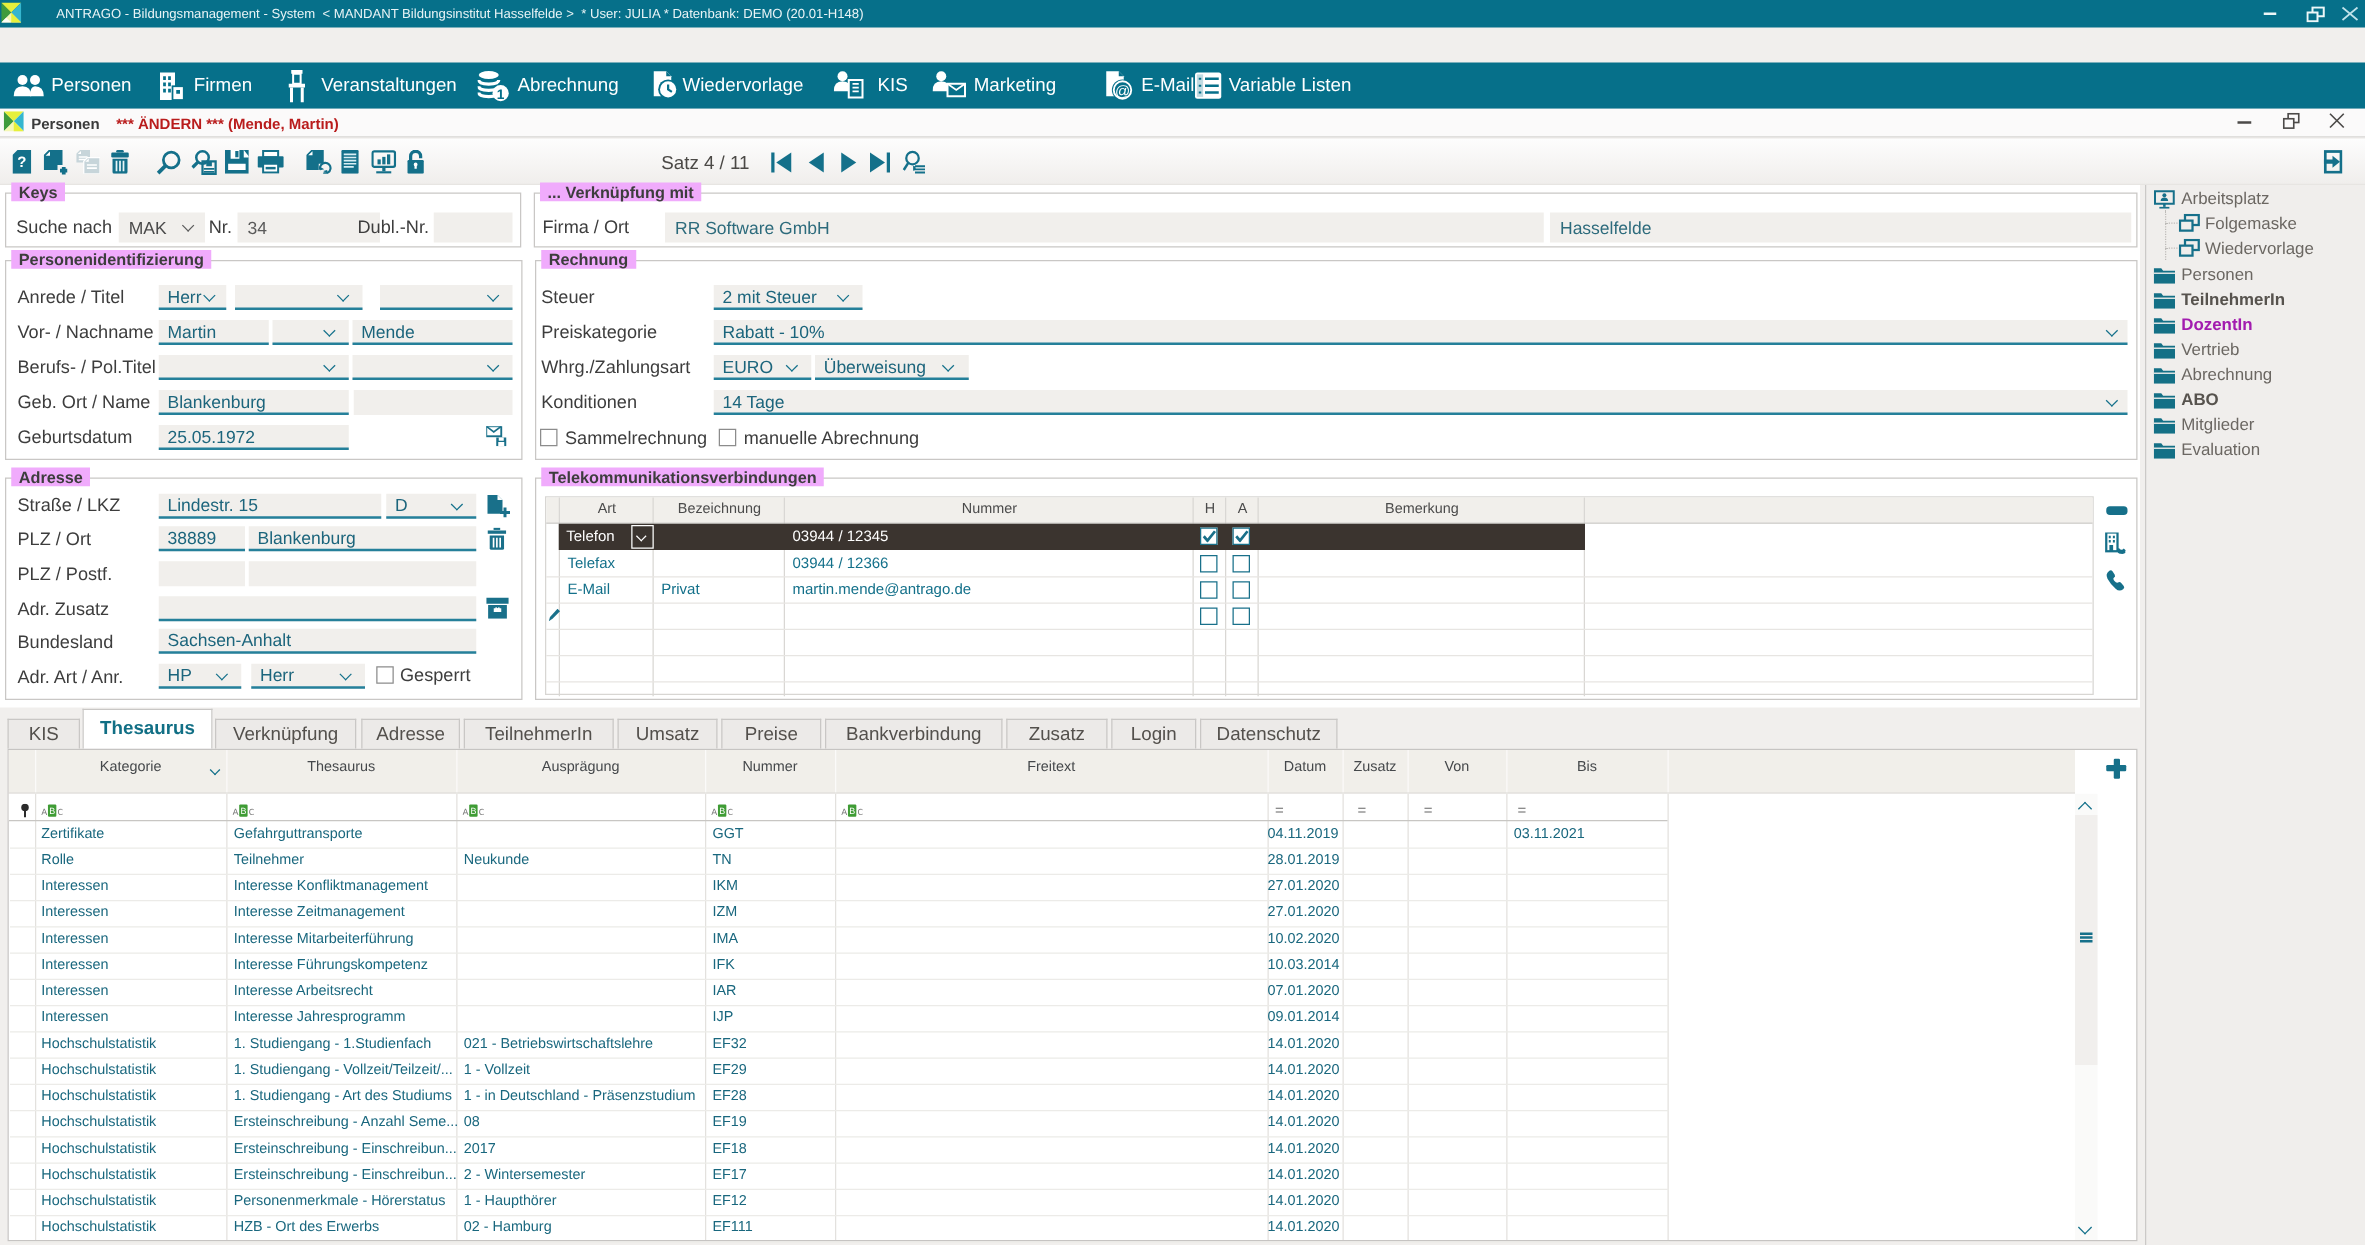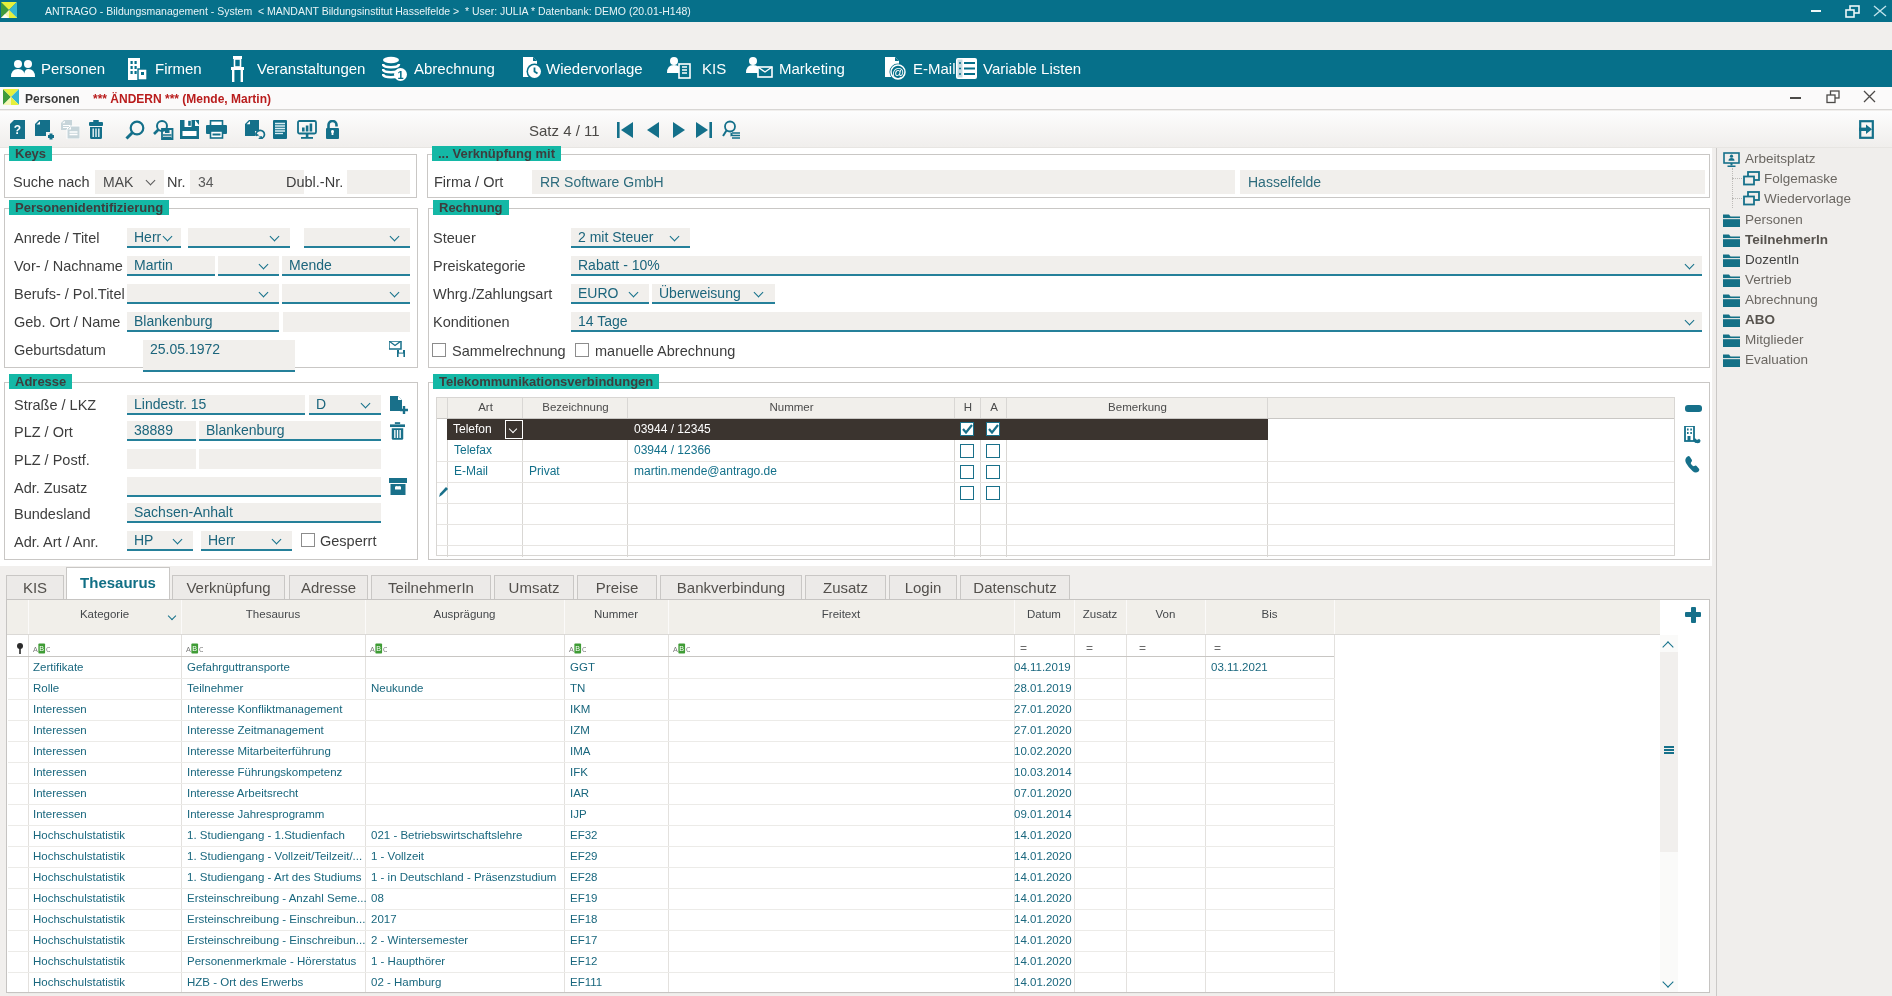--- a/index.html
+++ b/index.html
@@ -3,21 +3,21 @@
 <style>
 *{margin:0;padding:0;box-sizing:border-box;}
 html,body{width:1892px;height:996px;overflow:hidden;background:#f1efed;font-family:"Liberation Sans",sans-serif;}
 .abs{position:absolute;}
 #page{position:relative;width:1892px;height:996px;}
 .teal{color:#13708a;}
 .fld{position:absolute;background:#f1efec;border-bottom:2px solid #25809a;color:#1c657c;font-size:14px;line-height:18px;padding-left:7px;}
 .fldp{position:absolute;background:#f1efec;color:#2d6b7c;font-size:14px;padding-left:8px;}
 .lbl{position:absolute;color:#3d3d3d;font-size:14.5px;white-space:nowrap;}
 .grp{position:absolute;border:1px solid #c9c7c5;}
-.grp>.cap{position:absolute;top:-9px;left:4px;background:#14b8a6;padding:0 6px;font-weight:bold;font-size:13px;color:#3d3d3d;white-space:nowrap;}
+.grp>.cap{position:absolute;top:-9px;left:4px;background:#f0abfc;padding:0 6px;font-weight:bold;font-size:13px;color:#3d3d3d;white-space:nowrap;}
 .chev{position:absolute;width:8px;height:8px;border-right:1.7px solid #13708a;border-bottom:1.7px solid #13708a;transform:rotate(45deg);}
 .cb{position:absolute;width:14px;height:14px;background:#fff;border:1px solid #8c8c8c;}
 .tab{position:absolute;top:10px;height:24px;line-height:23px;text-align:center;background:#eceae8;border:1px solid #c9c7c5;border-bottom:none;font-size:15px;}
 .tabact{background:#fff;color:#116f85;font-weight:bold;top:2px;height:32px;line-height:30px;}
 .hdt{font-size:11.5px;color:#45484b;}
 .vln{position:absolute;top:35px;width:1px;height:357px;background:#e3e1de;}
 .eqs{position:absolute;top:41px;font-size:12px;color:#6a6a6a;}
 .dtx{font-size:11.5px;color:#19677e;white-space:nowrap;}
 
 </style></head>
@@ -294,21 +294,21 @@
   <span class="abs" style="left:28px;top:64px;color:#6b6762;">Personen</span>
   <svg class="abs" style="left:6px;top:85px" width="17" height="14" viewBox="0 0 17 14">
         <path d="M0,1.5 h6 l1.5,2 h9.5 v10.5 h-17z" fill="#147086"></path>
         <rect x="0" y="5" width="17" height="1.2" fill="#f0eeec" opacity="0.9"></rect>
       </svg>
   <span class="abs" style="left:28px;top:84px;font-weight:bold;color:#57534e;">TeilnehmerIn</span>
   <svg class="abs" style="left:6px;top:105px" width="17" height="14" viewBox="0 0 17 14">
         <path d="M0,1.5 h6 l1.5,2 h9.5 v10.5 h-17z" fill="#147086"></path>
         <rect x="0" y="5" width="17" height="1.2" fill="#f0eeec" opacity="0.9"></rect>
       </svg>
-  <span class="abs" style="left:28px;top:104px;font-weight:normal;color:#404040;">DozentIn</span>
+  <span class="abs" style="left:28px;top:104px;font-weight:bold;color:#a21caf;">DozentIn</span>
   <svg class="abs" style="left:6px;top:125px" width="17" height="14" viewBox="0 0 17 14">
         <path d="M0,1.5 h6 l1.5,2 h9.5 v10.5 h-17z" fill="#147086"></path>
         <rect x="0" y="5" width="17" height="1.2" fill="#f0eeec" opacity="0.9"></rect>
       </svg>
   <span class="abs" style="left:28px;top:124px;color:#6b6762;">Vertrieb</span>
   <svg class="abs" style="left:6px;top:145px" width="17" height="14" viewBox="0 0 17 14">
         <path d="M0,1.5 h6 l1.5,2 h9.5 v10.5 h-17z" fill="#147086"></path>
         <rect x="0" y="5" width="17" height="1.2" fill="#f0eeec" opacity="0.9"></rect>
       </svg>
   <span class="abs" style="left:28px;top:144px;color:#6b6762;">Abrechnung</span>
@@ -375,21 +375,21 @@
 <div class="fld" style="left:127px;top:256px;width:88px;height:20px;">Martin</div>
 <div class="fld" style="left:218px;top:256px;width:61px;height:20px;"></div>
     <div class="chev" style="left:260px;top:261px;width:7px;height:7px;"></div>
 <div class="fld" style="left:282px;top:256px;width:128px;height:20px;">Mende</div>
 <div class="fld" style="left:127px;top:284px;width:152px;height:20px;"></div>
     <div class="chev" style="left:260px;top:289px;width:7px;height:7px;"></div>
 <div class="fld" style="left:282px;top:284px;width:128px;height:20px;"></div>
     <div class="chev" style="left:391px;top:289px;width:7px;height:7px;"></div>
 <div class="fld" style="left:127px;top:312px;width:152px;height:20px;">Blankenburg</div>
 <div class="fldp" style="left:283px;top:312px;width:127px;height:20px;"></div>
-<div class="fld" style="left:127px;top:340px;width:152px;height:32px;margin-left:16px;">25.05.1972</div>
+<div class="fld" style="left:127px;top:340px;width:152px;height:20px;">25.05.1972</div>
 <svg class="abs" style="left:389px;top:341px" width="17" height="16" viewBox="0 0 17 16">
       <rect x="0" y="0" width="12" height="8" fill="none" stroke="#19708a" stroke-width="1.5"></rect>
       <path d="M0,0 l6,4.5 l6,-4.5" fill="none" stroke="#19708a" stroke-width="1.3"></path>
       <path d="M8,9 h8 v7 h-8 z" fill="#19708a"></path>
       <rect x="10" y="9" width="4" height="2.6" fill="#fff"></rect>
       <rect x="9.6" y="12.6" width="4.8" height="3.4" fill="#fff"></rect>
     </svg>
 
 <span class="lbl" style="left:433px;top:230px;">Steuer</span>
 <span class="lbl" style="left:433px;top:258px;">Preiskategorie</span>

